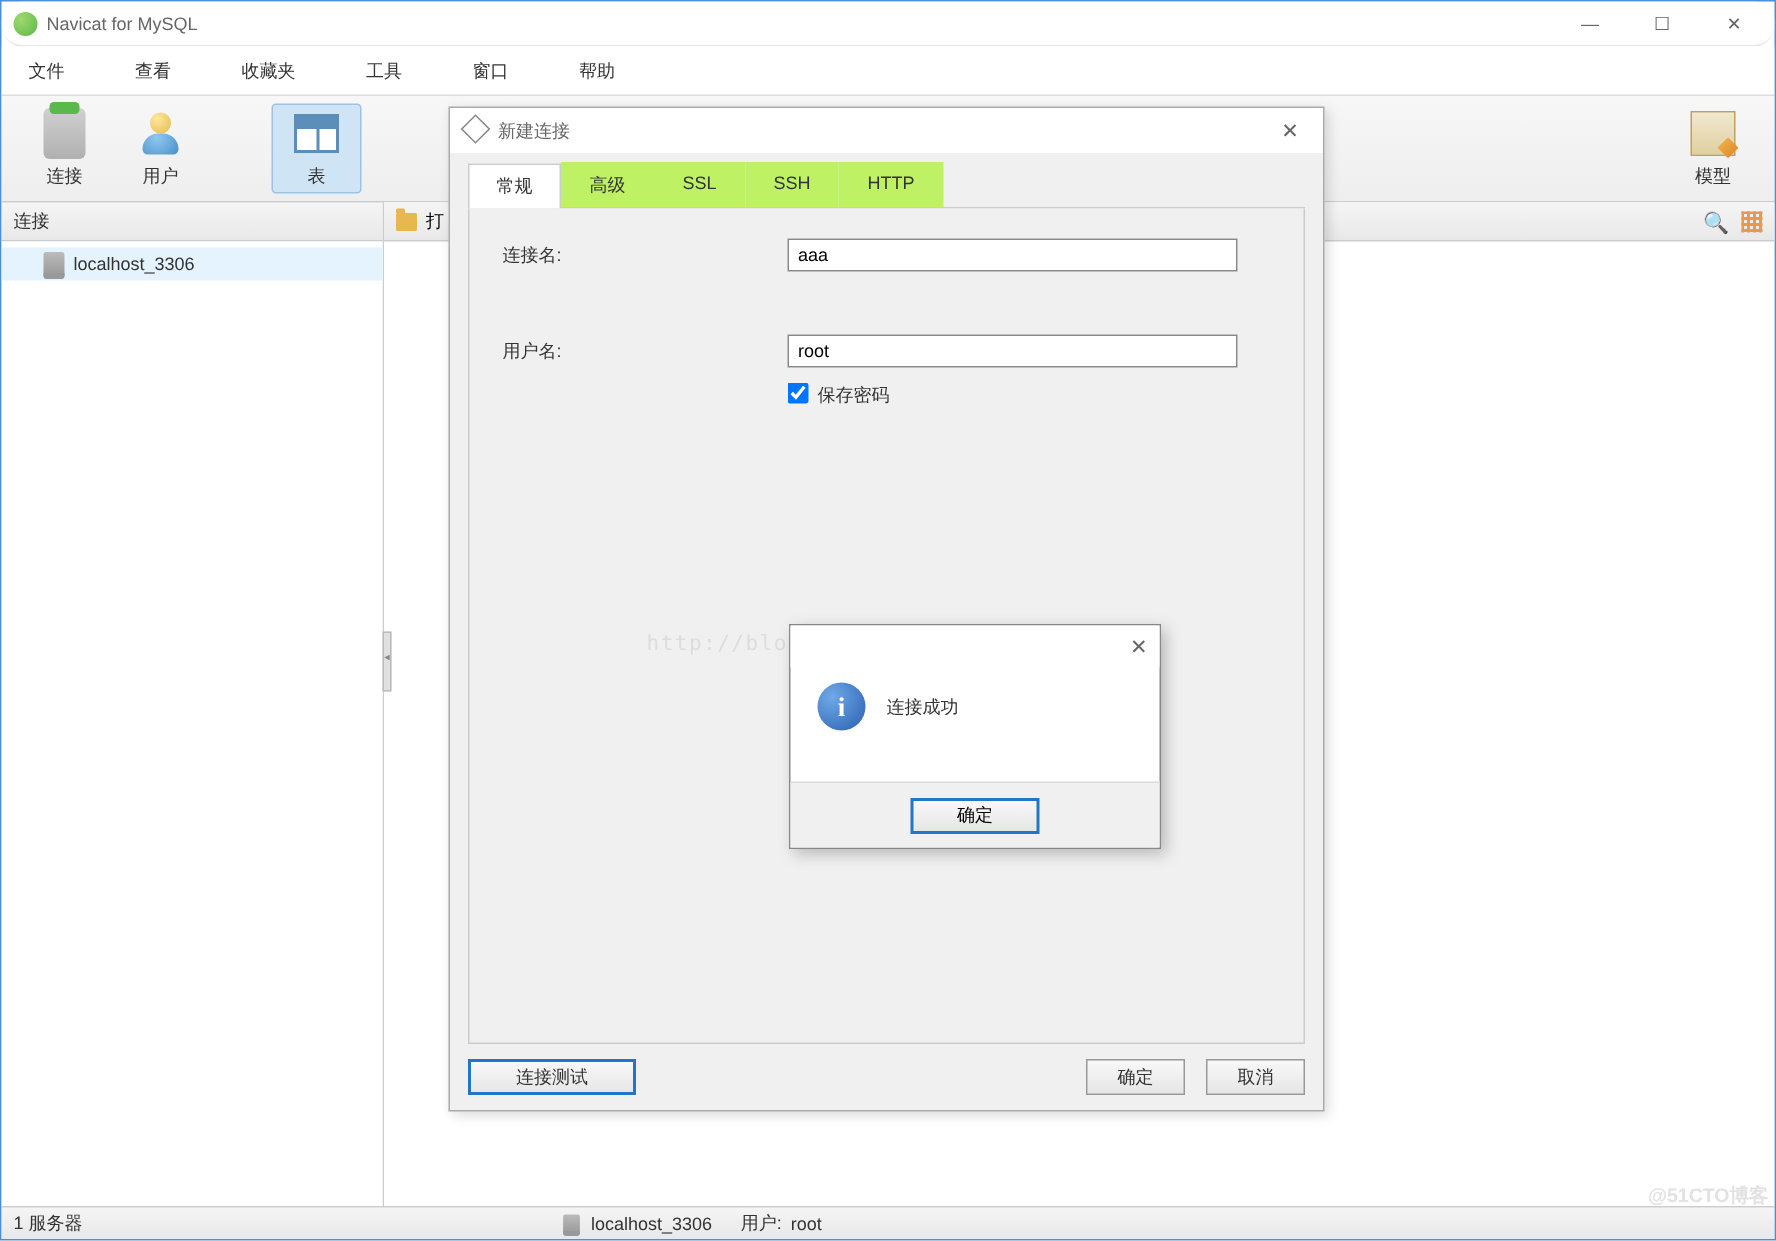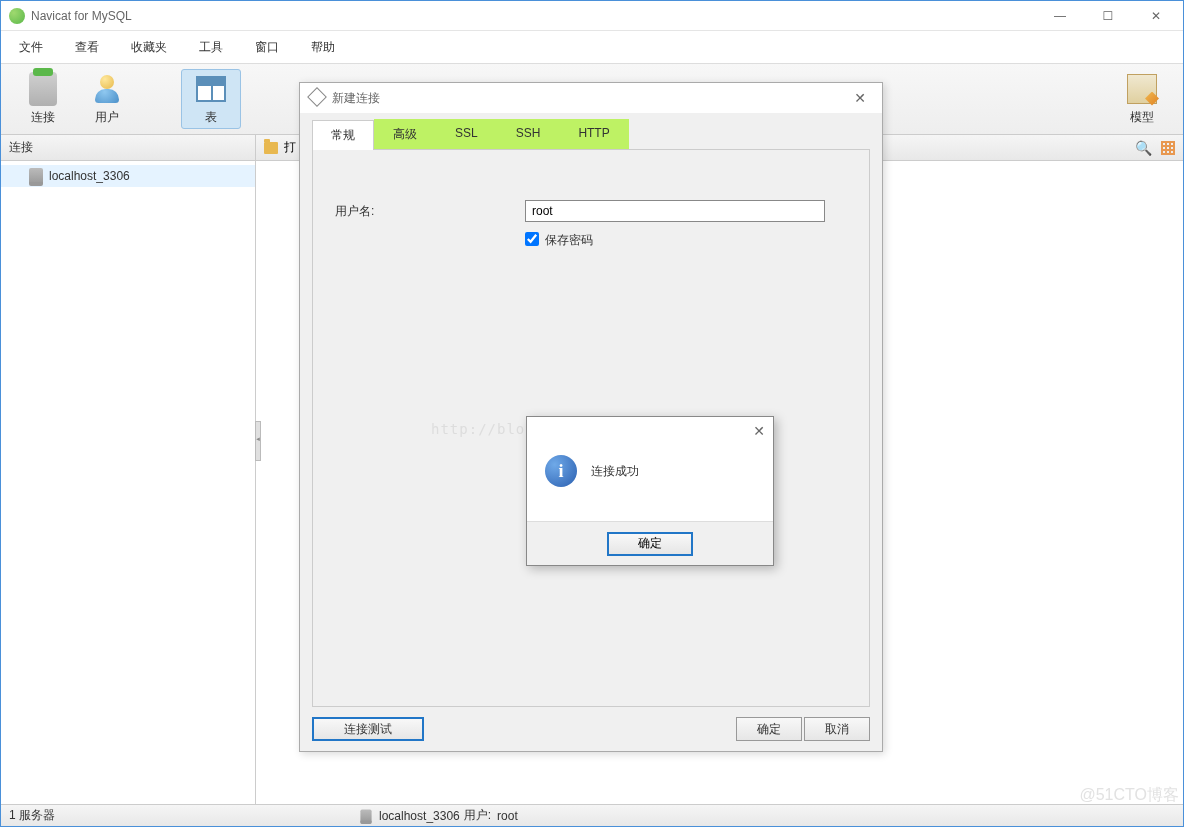--- a/index.html
+++ b/index.html
@@ -1,24 +1,24 @@
 <!DOCTYPE html>
 <html><head>
   <meta charset="utf-8">
   <style>
     * { box-sizing: border-box; margin: 0; padding: 0; font-family: "Microsoft YaHei", "Segoe UI", sans-serif; font-size: 12px; }
     body { background: #fff; width: 1184px; height: 827px; position: relative; overflow: hidden; border: 1px solid #4a90d9; }
     
-    .title-bar { height: 30px; background: #fff; display: flex; align-items: center; padding: 0 8px; border-bottom: 1px solid #e5e5e5; }
+    .title-bar { height: 30px; background: #fff; display: flex; align-items: center; padding: 0 8px; border-bottom: 1px solid #e5e5e5; border-radius: 14px; }
     .title-bar-icon { width: 16px; height: 16px; margin-right: 6px; background: radial-gradient(circle at 30% 30%, #9fd96f, #5bb84a); border-radius: 50%; }
     .title-bar-text { color: #666; flex: 1; }
     .win-controls { display: flex; gap: 18px; margin-right: 4px; }
     .win-btn { width: 30px; height: 20px; display: flex; align-items: center; justify-content: center; color: #666; cursor: pointer; }
     
-    .menu-bar { height: 32px; display: flex; align-items: center; padding: 0 4px; background: #fff; gap: 4px; }
+    .menu-bar { height: 32px; display: flex; align-items: center; padding: 0 4px; background: #fff; gap: 19px; }
     .menu-item { padding: 6px 14px; color: #333; cursor: pointer; }
     
     .toolbar { height: 72px; background: linear-gradient(#f7f7f7, #eeeeee); border-top: 1px solid #ddd; border-bottom: 1px solid #ccc; display: flex; align-items: center; padding: 0 12px; position: relative; }
     .tool-btn { width: 60px; height: 60px; display: flex; flex-direction: column; align-items: center; justify-content: center; gap: 4px; cursor: pointer; margin-right: 4px; }
     .tool-btn.active { background: #cfe5f5; border: 1px solid #9ac3e5; border-radius: 3px; }
     .tool-icon { width: 32px; height: 32px; display: flex; align-items: center; justify-content: center; }
     .tool-label { color: #333; font-size: 12px; }
     
     .main-area { display: flex; height: calc(100% - 30px - 32px - 72px - 22px); }
     .sidebar { width: 255px; border-right: 1px solid #ccc; display: flex; flex-direction: column; }
@@ -32,59 +32,59 @@
     .content-area { flex: 1; display: flex; flex-direction: column; background: #fff; position: relative; }
     .content-header { height: 26px; background: linear-gradient(#f5f5f5, #e8e8e8); border-bottom: 1px solid #ccc; display: flex; align-items: center; padding: 0 8px; justify-content: space-between; }
     .content-header-left { display: flex; align-items: center; gap: 6px; }
     .content-header-right { display: flex; align-items: center; gap: 8px; }
     .search-icon-sm { color: #5b8fb9; font-size: 14px; }
     .grid-icon-sm { width: 14px; height: 14px; background: repeating-linear-gradient(90deg, #e89850 0 2px, transparent 2px 4px), repeating-linear-gradient(0deg, #e89850 0 2px, transparent 2px 4px); }
     
     .drag-handle { position: absolute; left: 254px; top: 420px; width: 6px; height: 40px; background: #e0e0e0; border: 1px solid #bbb; z-index: 5; }
     .drag-handle::before { content: '◄'; font-size: 6px; color: #888; position: absolute; left: -1px; top: 14px; }
     
-    .status-bar { height: 22px; background: linear-gradient(#f5f5f5, #e8e8e8); border-top: 1px solid #ccc; display: flex; align-items: center; padding: 0 8px; color: #333; gap: 4px; }
+    .status-bar { height: 22px; background: linear-gradient(#f5f5f5, #e8e8e8); border-top: 1px solid #ccc; display: flex; align-items: center; padding: 0 8px; color: #333; gap: 19px; }
     .status-segment { display: flex; align-items: center; gap: 6px; }
     
     
-    .dialog { position: absolute; left: 298px; top: 81px; width: 584px; height: 670px; background: #f0f0f0; border: 1px solid #aaa; box-shadow: 2px 2px 8px rgba(0,0,0,0.15); z-index: 100; display: flex; flex-direction: column; }
+    .dialog { position: absolute; left: 298px; top: 70px; width: 584px; height: 670px; background: #f0f0f0; border: 1px solid #aaa; box-shadow: 2px 2px 8px rgba(0,0,0,0.15); z-index: 100; display: flex; flex-direction: column; }
     .dialog-title { height: 30px; display: flex; align-items: center; padding: 0 10px; background: #fff; }
     .dialog-title-icon { width: 16px; height: 16px; margin-right: 6px; }
     .dialog-title-text { color: #666; flex: 1; }
     .dialog-close { width: 24px; text-align: center; color: #666; cursor: pointer; font-size: 14px; }
     .dialog-tabs { display: flex; margin: 6px 12px 0 12px; border-bottom: 1px solid #ccc; }
     .dialog-tab { padding: 6px 18px; border: 1px solid transparent; border-bottom: none; color: #333; cursor: pointer; background: #bef264; }
     .dialog-tab.active { background: #fff; border-color: #ccc; position: relative; top: 1px; }
     .dialog-body { flex: 1; padding: 18px 22px; background: #f0f0f0; border: 1px solid #ccc; border-top: none; margin: 0 12px; position: relative; }
     .form-row { display: flex; align-items: center; margin-bottom: 8px; height: 26px; }
     .form-label { width: 190px; color: #333; }
     .form-input { height: 22px; border: 1px solid #888; padding: 0 6px; background: #fff; font-size: 12px; }
     .form-input.w-full { width: 300px; }
     .form-input.w-sm { width: 62px; }
     .form-check-row { margin-left: 190px; display: flex; align-items: flex-start; gap: 6px; color: #333; margin-top: 4px; }
     .form-check-row input { width: 14px; height: 14px; }
     .spacer-lg { height: 30px; }
     
-    .dialog-footer { display: flex; align-items: center; padding: 10px 12px; gap: 2px; }
+    .dialog-footer { display: flex; align-items: center; padding: 10px 12px; gap: 14px; }
     .btn { height: 24px; border: 1px solid #999; background: linear-gradient(#f8f8f8, #e6e6e6); padding: 0 20px; cursor: pointer; color: #333; }
     .btn.primary-outline { border: 2px solid #2176c7; padding: 0 30px; }
     .flex-spacer { flex: 1; }
     
     
     .msgbox { position: absolute; left: 525px; top: 415px; width: 248px; height: 150px; background: #fff; border: 1px solid #888; box-shadow: 3px 3px 10px rgba(0,0,0,0.25); z-index: 200; }
     .msgbox-title { height: 28px; display: flex; align-items: center; justify-content: flex-end; padding: 0 8px; background: #fff; }
     .msgbox-close { color: #666; cursor: pointer; font-size: 14px; }
     .msgbox-body { display: flex; align-items: center; padding: 10px 18px; gap: 14px; }
     .msgbox-icon { width: 32px; height: 32px; border-radius: 50%; background: radial-gradient(circle at 30% 30%, #6fa9e8, #2a5fb0); display: flex; align-items: center; justify-content: center; color: #fff; font-weight: bold; font-size: 18px; font-family: Georgia, serif; }
     .msgbox-text { color: #333; }
     .msgbox-footer { background: #f0f0f0; height: 44px; display: flex; align-items: center; justify-content: center; border-top: 1px solid #ddd; position: absolute; bottom: 0; left: 0; right: 0; }
     .msgbox-btn { height: 24px; width: 86px; border: 2px solid #2176c7; background: linear-gradient(#f8f8f8, #e6e6e6); cursor: pointer; }
     
     .watermark { position: absolute; left: 430px; top: 420px; color: #ddd; font-family: monospace; font-size: 14px; letter-spacing: 1px; z-index: 150; pointer-events: none; }
-    .wm-corner { position: absolute; right: 4px; bottom: 20px; color: #e2e2e2; font-size: 16px; z-index: 50; }
+    .wm-corner { position: absolute; right: 4px; bottom: 20px; color: #e2e2e2; font-size: 13px; z-index: 50; font-weight: bold; }
     
     
     .ic-conn { width: 28px; height: 34px; background: linear-gradient(#d0d0d0,#b0b0b0); border-radius: 4px; position: relative; }
     .ic-conn::before { content:''; position:absolute; top:-4px; left:4px; width:20px; height:8px; background:#5bb84a; border-radius:3px; }
     .ic-user { width: 28px; height: 28px; position: relative; }
     .ic-user::before { content:''; position:absolute; top:0; left:7px; width:14px; height:14px; background:radial-gradient(circle at 35% 30%, #ffe89c,#e6b84a); border-radius:50%; }
     .ic-user::after { content:''; position:absolute; bottom:0; left:2px; width:24px; height:14px; background:radial-gradient(circle at 40% 20%, #8fc8f0,#4a8fc8); border-radius:12px 12px 4px 4px; }
     .ic-table { width: 30px; height: 26px; background:#fff; border:2px solid #5b8fb9; position: relative; }
     .ic-table::before { content:''; position:absolute; top:0; left:0; right:0; height:8px; background:#5b8fb9; }
     .ic-table::after { content:''; position:absolute; top:8px; bottom:0; left:50%; width:2px; background:#5b8fb9; box-shadow: 0 -9px 0 8px transparent, -8px 4px 0 -7px #5b8fb9, 8px 4px 0 -7px #5b8fb9; }
@@ -198,20 +198,24 @@
     <div class="dialog-close">✕</div>
   </div>
   <div class="dialog-tabs">
     <div class="dialog-tab active">常规</div>
     <div class="dialog-tab">高级</div>
     <div class="dialog-tab">SSL</div>
     <div class="dialog-tab">SSH</div>
     <div class="dialog-tab">HTTP</div>
   </div>
   <div class="dialog-body">
+    <div class="form-row">
+      <div class="form-label">连接名:</div>
+      <input class="form-input w-full" value="aaa" style="">
+    </div>
     <div class="spacer-lg"></div>
     <div class="form-row">
       <div class="form-label">用户名:</div>
       <input class="form-input w-full" value="root" style="">
     </div>
     <div class="form-check-row">
       <input type="checkbox" checked="" style="">
       <span>保存密码</span>
     </div>
   </div>

